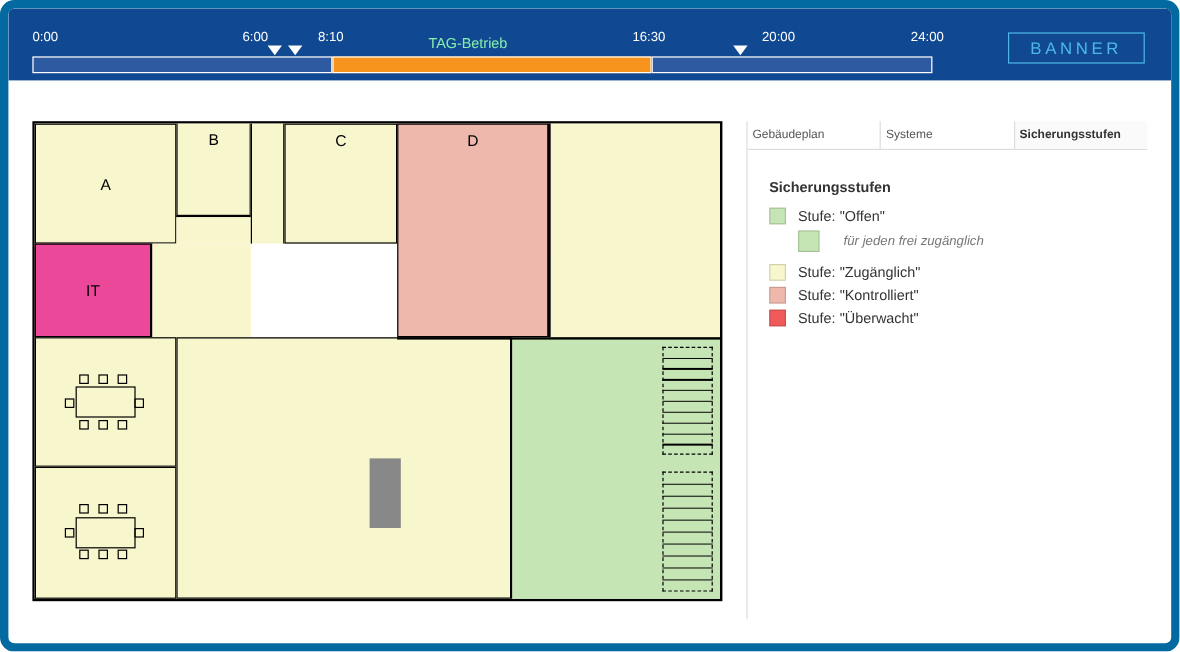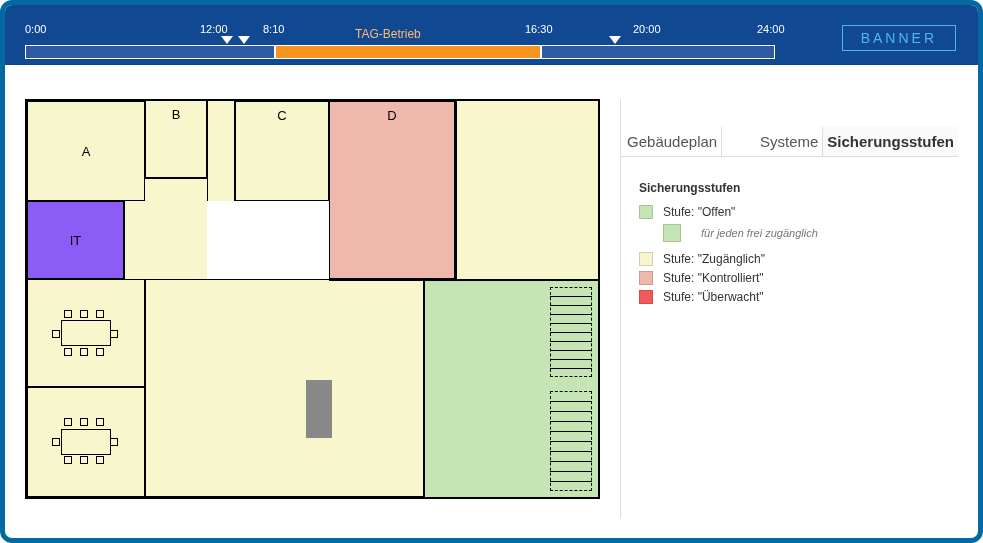--- a/index.html
+++ b/index.html
@@ -1,63 +1,63 @@
 <!DOCTYPE html>
 <html><head>
 <meta charset="utf-8">
 <style>
 * { margin: 0; padding: 0; box-sizing: border-box; }
 body { font-family: Verdana, Arial, sans-serif; font-size: 12px; background: #fff; }
-.frame { width: 983px; height: 543px; border: 5px solid #0369a1; border-radius: 12px; overflow: hidden; position: relative; background: #fff; }
+.frame { width: 983px; height: 543px; border: 7px solid #0369a1; border-radius: 12px; overflow: hidden; position: relative; background: #fff; }
 .header { background: #104992; height: 60px; position: relative; }
 .timeline { position: relative; height: 60px; }
 .tick { position: absolute; top: 18px; font-size: 11px; color: #fff; }
 .bar-track { position: absolute; top: 40px; left: 20px; right: 213px; height: 14px; }
 .bar-seg { position: absolute; top: 0; height: 14px; border: 1px solid #fff; }
 .seg-blue { background: #2d5aa0; }
 .seg-orange { background: #f7941d; }
 .tri { position: absolute; top: 31px; width: 0; height: 0; border-left: 6px solid transparent; border-right: 6px solid transparent; border-top: 8px solid #fff; }
 .banner-btn { position: absolute; right: 22px; top: 20px; border: 1px solid #4db8e8; color: #4db8e8; padding: 4px 18px; font-size: 14px; letter-spacing: 3px; cursor: pointer; }
-.tag-label { position: absolute; top: 22px; color: #fdba74; font-size: 12px; }
+.tag-label { position: absolute; top: 22px; color: #86efac; font-size: 12px; }
 .content { position: relative; padding: 20px; height: calc(100% - 60px); display: flex; }
 .floorplan { position: relative; width: 575px; height: 400px; border: 2px solid #000; margin-top: 14px; }
 .room { position: absolute; border: 1px solid #000; display: flex; align-items: center; justify-content: center; font-size: 13px; font-weight: 500; }
 .r-yellow { background: #f8f6cc; }
 .r-green  { background: #c5e5b4; }
-.r-red    { background: #8b5cf6; }
+.r-red    { background: #ec4899; }
 .r-pink   { background: #eeb8ac; }
 .label-top { align-items: flex-start; padding-top: 6px; }
 .stairs { position: absolute; left: 50%; right: 0; top: 25%; bottom: 0; }
 .stairs::before { content:""; position: absolute; inset:0; background: repeating-linear-gradient(to bottom, transparent 0, transparent 6px, #000 6px, #000 7px); }
 .table { position: absolute; width: 50px; height: 26px; border: 1px solid #000; background: transparent; }
 .chair { position: absolute; width: 8px; height: 8px; border: 1px solid #000; }
 .greyblock { position: absolute; background: #888; }
 .hatch { position: absolute; border: 1px dashed #000; }
 .sidepanel { flex: 1; margin-left: 20px; margin-top: 14px; border-left: 1px solid #ddd; }
 .tabs { display: flex; border-bottom: 1px solid #ddd; }
-.tab { flex: 1; text-align: right; padding: 6px 4px; font-size: 15px; color: #555; cursor: pointer; border-left: 1px solid #ddd; margin-top: 28px; }
+.tab { flex: 1; text-align: left; padding: 6px 4px; font-size: 10px; color: #555; cursor: pointer; border-left: 1px solid #ddd; }
 .tab:first-child { border-left: none; }
 .tab.active { font-weight: bold; color: #333; background:#fafafa; }
 .panel-body { padding: 24px 18px; }
 .section-title { font-size: 12px; font-weight: bold; color: #333; margin-bottom: 10px; }
 .level-row { display: flex; align-items: center; margin-bottom: 5px; }
 .swatch { width: 14px; height: 14px; margin-right: 10px; border: 1px solid rgba(0,0,0,0.15); }
 .level-name { font-size: 12px; color: #333; }
 .level-desc { font-size: 11px; font-style: italic; color: #777; margin-left: 44px; margin-bottom: 14px; }
 .level-long { font-size: 11px; color: #666; margin-left: 24px; line-height: 1.5; margin-bottom: 40px; max-width: 280px; }
 </style>
 </head>
 <body>
 
 <div class="frame">
 
   <div class="header">
     <div class="timeline">
       <span class="tick" style="left:20px">0:00</span>
-      <span class="tick" style="left:195px">12:00</span>
+      <span class="tick" style="left:195px">6:00</span>
       <span class="tick" style="left:258px">8:10</span>
       <span class="tag-label" style="left:350px">TAG-Betrieb</span>
       <span class="tick" style="left:520px">16:30</span>
       <span class="tick" style="left:628px">20:00</span>
       <span class="tick" style="left:752px">24:00</span>
 
       <div class="bar-track">
         <div class="bar-seg seg-blue" style="left:0; width:250px"></div>
         <div class="bar-seg seg-orange" style="left:250px; width:266px"></div>
         <div class="bar-seg seg-blue" style="left:516px; width:234px"></div>

